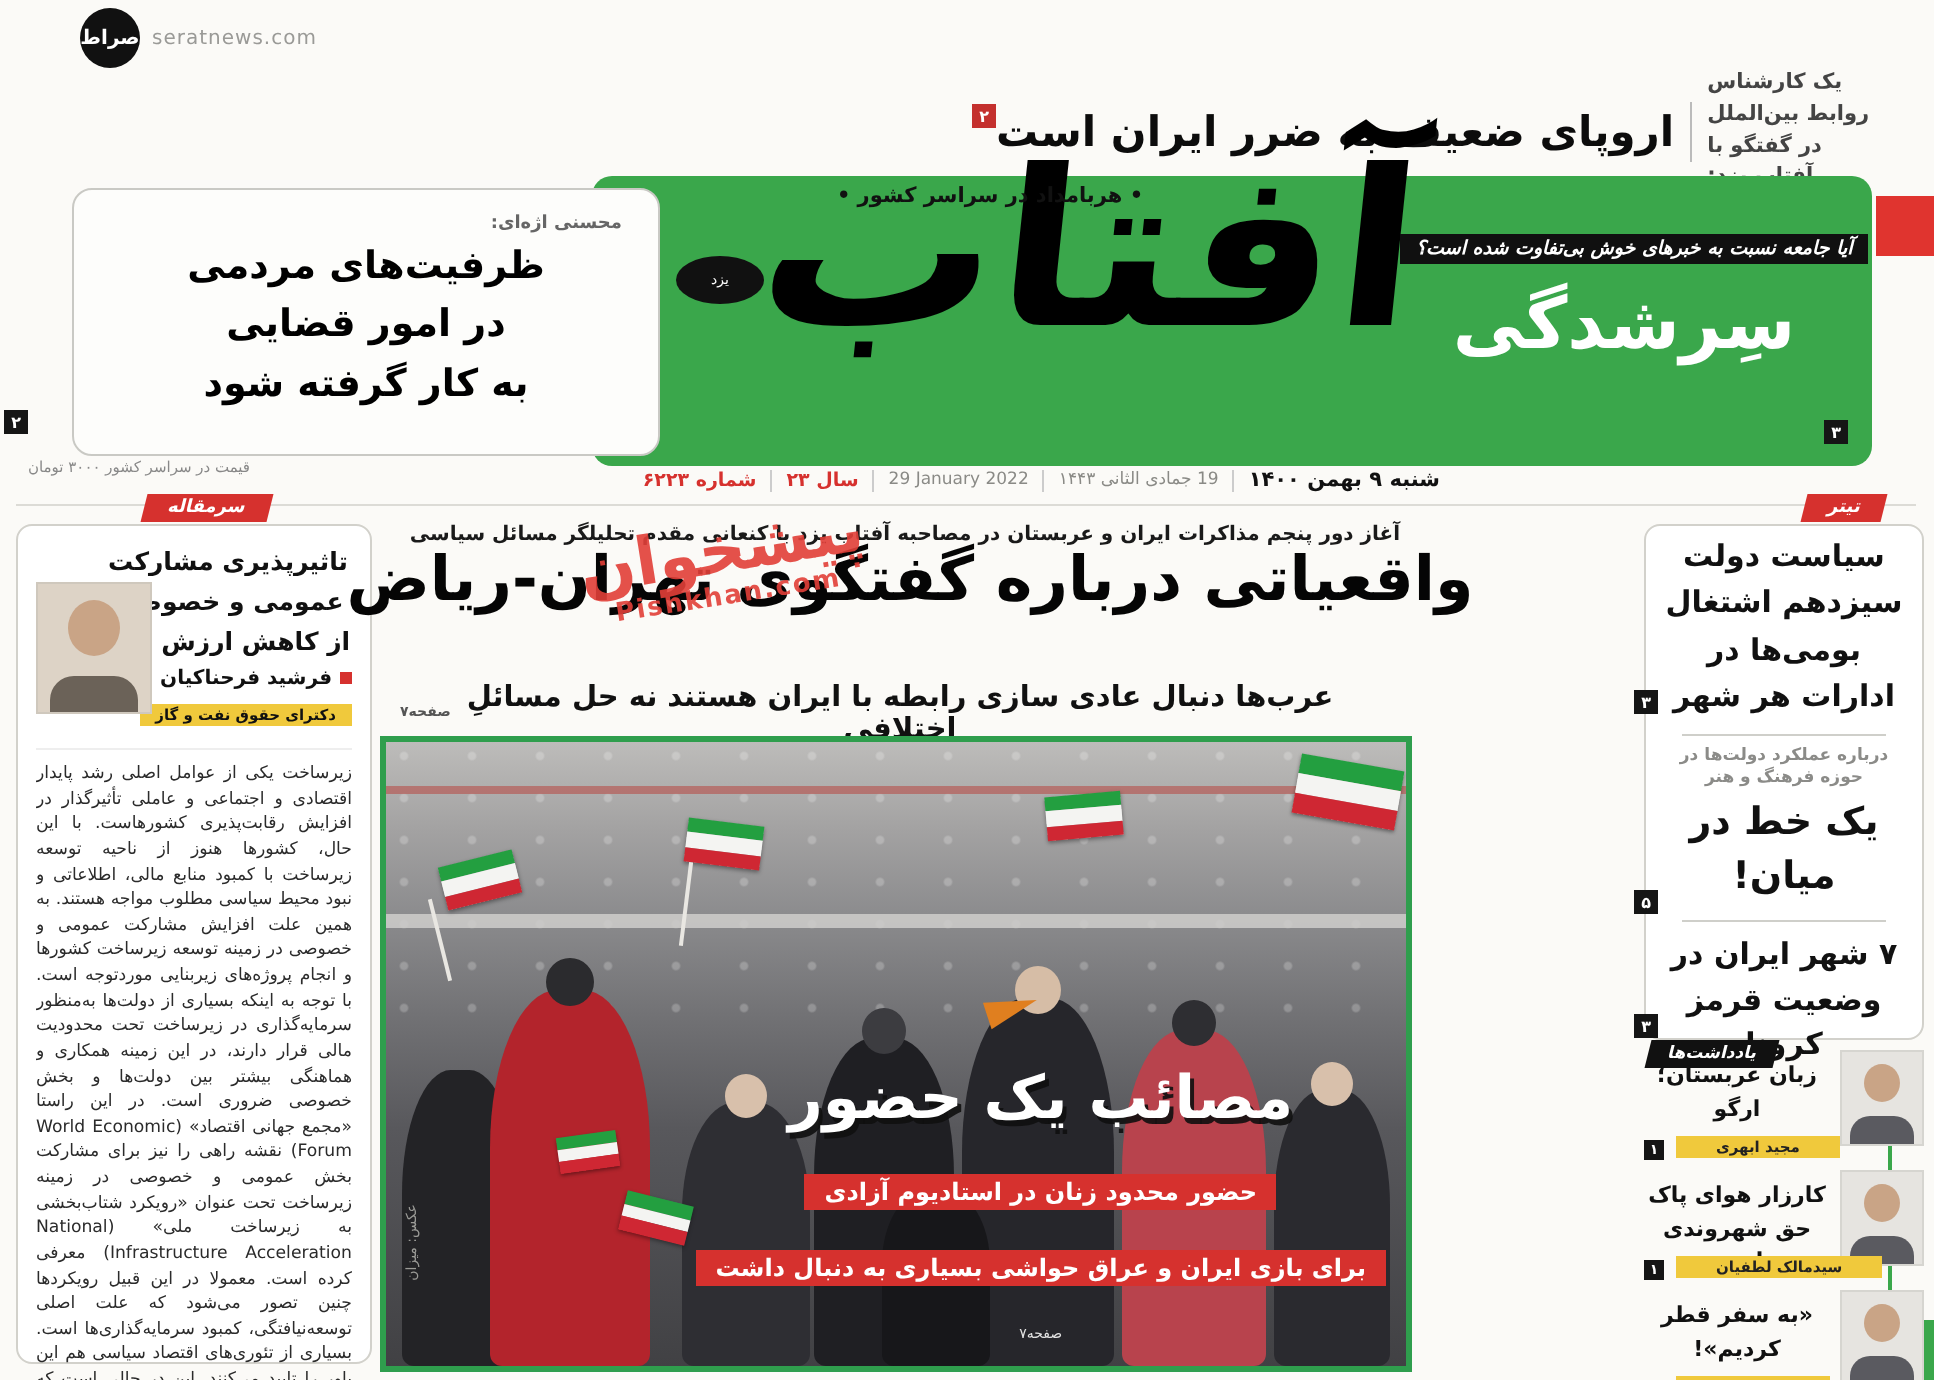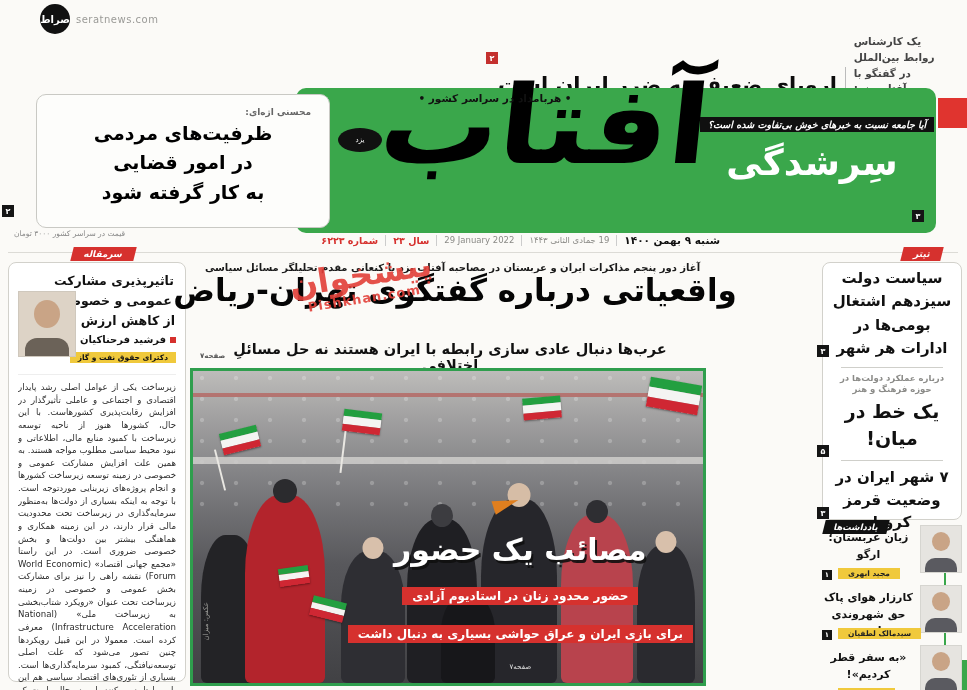--- a/index.html
+++ b/index.html
@@ -11,21 +11,21 @@
   .numbox.green{background:#3aa74b;}
   .numbox.red{background:#c4302e;}
 
   
   #wm{left:6px;top:4px;display:flex;align-items:center;gap:6px;direction:ltr;margin-left:34px;}
   #wm .circ{width:30px;height:30px;border-radius:50%;background:#111;color:#fff;
             display:flex;align-items:center;justify-content:center;font-size:10px;font-weight:bold;}
   #wm .site{font-size:10px;color:#9a9a97;letter-spacing:.5px;}
 
   
-  #tb{left:498px;top:34px;width:440px;display:flex;align-items:flex-end;gap:8px;}
+  #tb{left:498px;top:34px;width:440px;display:flex;align-items:center;gap:8px;}
   #tb .k{font-size:10.5px;font-weight:bold;color:#444;line-height:1.5;text-align:left;}
   #tb .sep{width:1px;height:30px;background:#bbb;}
   #tb .h{font-size:21px;font-weight:900;color:#0c0c0c;white-space:nowrap;}
 
   
   #band{left:296px;top:88px;width:640px;height:145px;background:#3aa74b;border-radius:10px;}
   #logo{left:330px;top:66px;width:430px;text-align:center;font-size:118px;font-weight:900;
         line-height:1;color:#000;transform:skewX(-6deg) scaleY(.92);z-index:3;}
   #stamp{left:338px;top:128px;width:44px;height:24px;border-radius:50%;background:#111;color:#fff;
          font-size:7px;display:flex;align-items:center;justify-content:center;z-index:4;}
@@ -106,21 +106,21 @@
   #notes .nline{position:absolute;right:16px;top:22px;height:150px;width:2px;background:#3aa74b;}
   .note{position:relative;height:55px;margin-top:5px;display:flex;align-items:flex-start;}
   .note:first-of-type{margin-top:20px;}
   .note .ph{width:40px;height:46px;background:#e6e4e0;border:1px solid #d6d5d0;margin-left:5px;
             position:relative;overflow:hidden;z-index:2;}
   .note .ph .hd{top:6px;width:18px;height:19px;background:#c9a486;}
   .note .ph .sh{position:absolute;bottom:0;left:50%;transform:translateX(-50%);
                 width:32px;height:14px;border-radius:10px 10px 0 0;background:#5a5a60;}
   .note .tt{flex:1;font-size:11px;font-weight:900;line-height:1.5;text-align:center;padding-top:5px;}
   .note .nm{position:absolute;left:16px;bottom:1px;background:#f0c93c;font-size:7.5px;
-            font-weight:bold;padding:1px 10px;color:#222;z-index:2;}
+            font-weight:bold;padding:1px 20px;color:#222;z-index:2;}
 
   
   #ed-tab{left:72px;top:247px;}
   #edbox{left:8px;top:262px;width:178px;height:420px;background:#fff;border:1.5px solid #d2d1cb;
          border-radius:8px;box-sizing:border-box;padding:8px 9px 6px;}
   #edbox .tt{font-size:12.5px;font-weight:900;line-height:1.6;text-align:center;width:124px;}
   #edbox .arow{position:relative;height:34px;}
   #edbox .aphoto{position:absolute;left:0px;top:-40px;width:56px;height:64px;background:#ddd3c6;
                  border:1px solid #cfc8bd;overflow:hidden;}
   #edbox .aphoto .hd{top:8px;width:26px;height:28px;background:#c9a486;}

